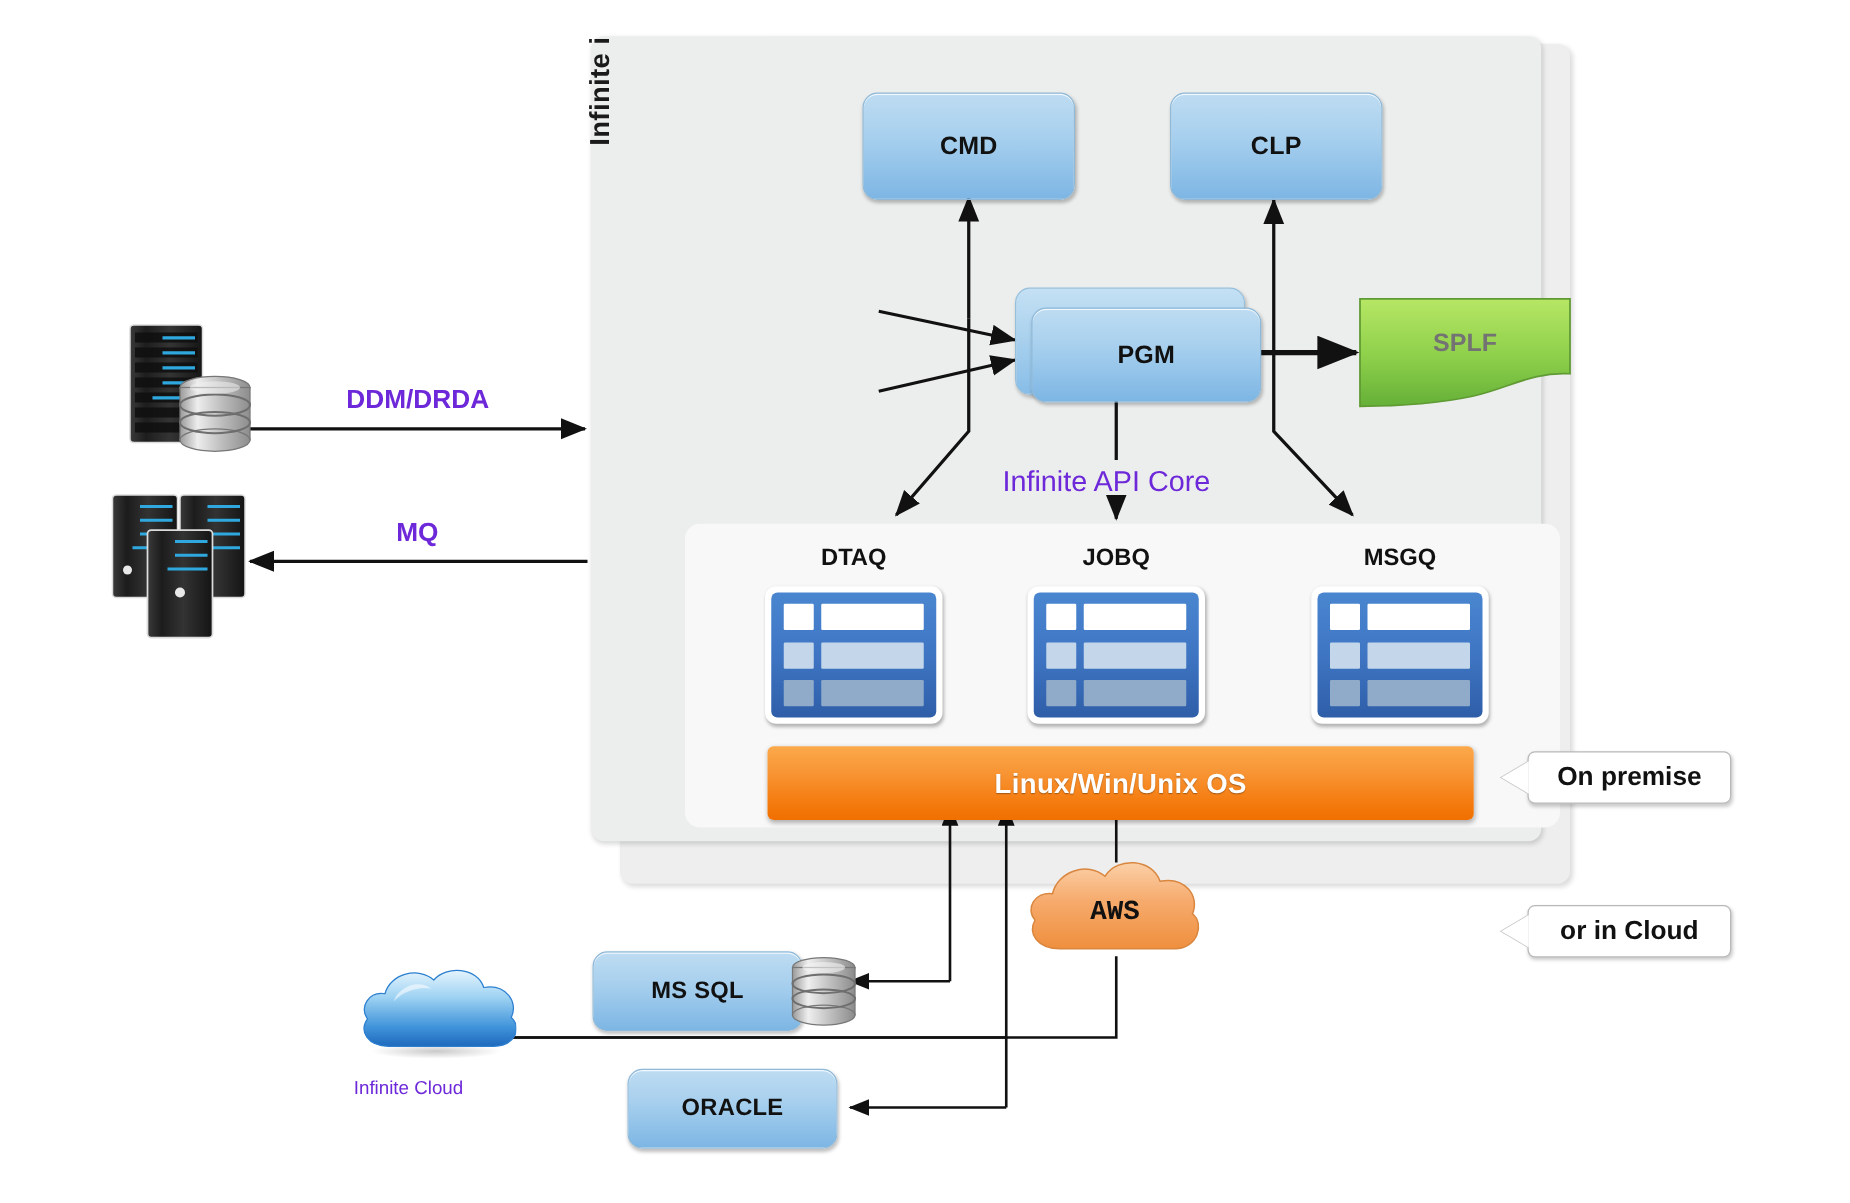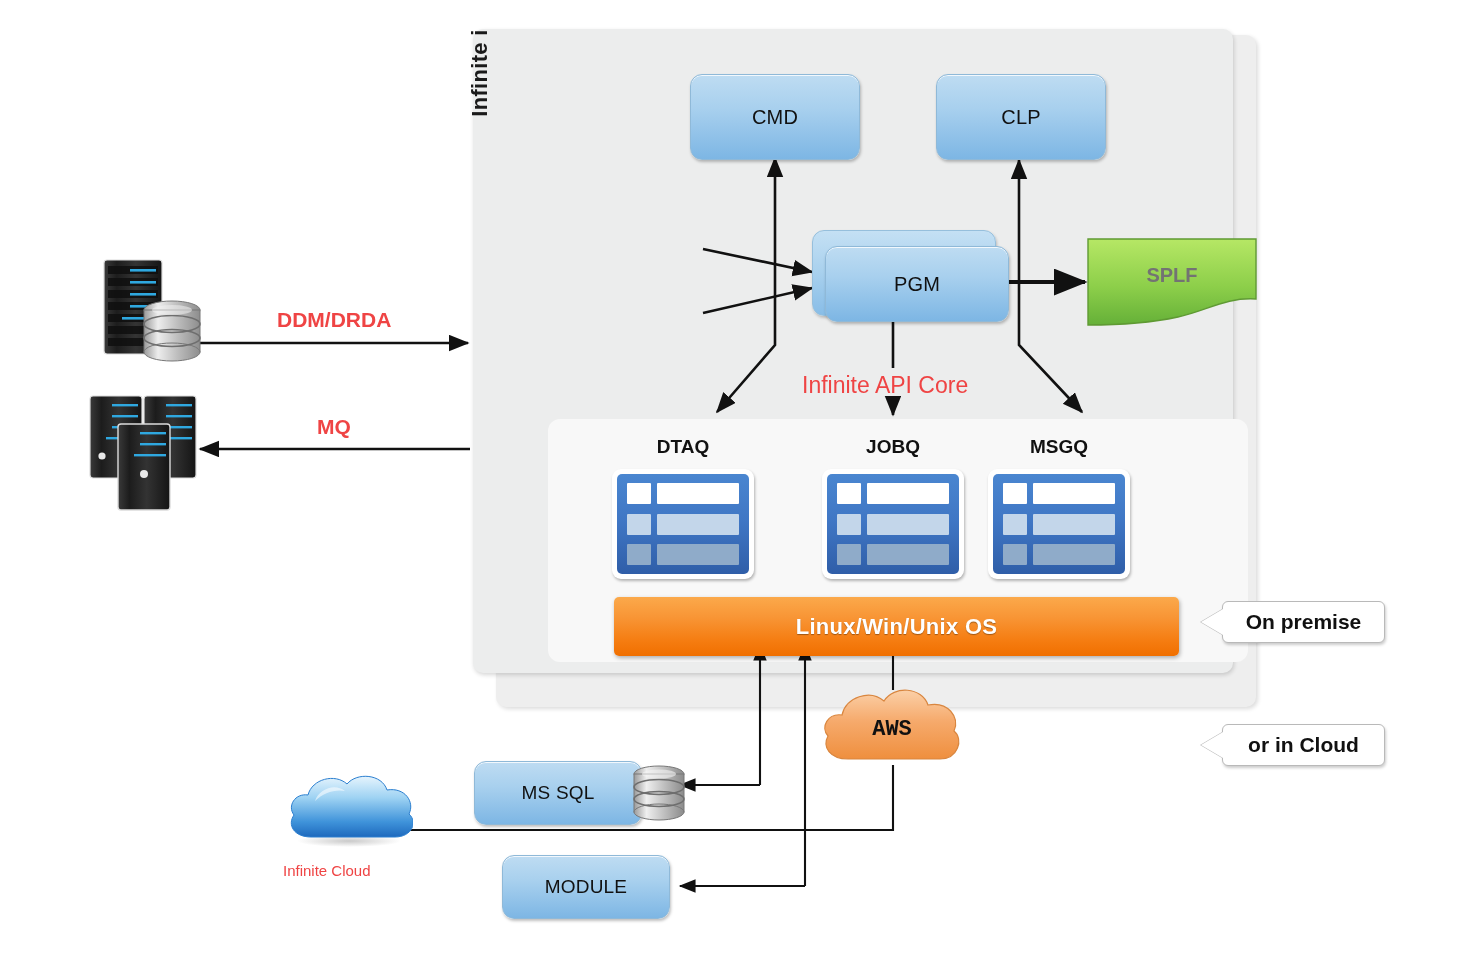--- a/index.html
+++ b/index.html
@@ -33,21 +33,21 @@
     white-space:nowrap;
   }
 
   
   .bbox{
     position:absolute;border-radius:12px;
     background:linear-gradient(to bottom,#bedcf2 0%,#a8d0ee 40%,#7db6e4 100%);
     border:1px solid #8fb9d8;
     box-shadow:1px 2px 3px rgba(0,0,0,.25), inset 0 1px 0 rgba(255,255,255,.8);
     display:flex;align-items:center;justify-content:center;
-    font-size:20px;font-weight:400;color:#111;letter-spacing:.2px;
+    font-size:20px;font-weight:700;color:#111;letter-spacing:.2px;
   }
   .bbox.small{font-size:19px;}
 
   
   .pgm-back{
     position:absolute;border-radius:12px;
     background:linear-gradient(to bottom,#c4e0f4 0%,#abd2ee 45%,#88bde7 100%);
     border:1px solid #96bfdc;
     box-shadow:1px 2px 3px rgba(0,0,0,.22);
   }
@@ -104,21 +104,21 @@
   .callout .tail{
     position:absolute;left:-22px;top:50%;transform:translateY(-50%);
     width:0;height:0;
     border-top:13px solid transparent;border-bottom:13px solid transparent;
     border-right:22px solid #ffffff;
     filter:drop-shadow(-1px 0 0 #b9b9b9);
   }
 
   
   .tlabel{
-    position:absolute;font-size:21px;font-weight:700;color:#ef4444;white-space:nowrap;
+    position:absolute;font-size:21px;font-weight:700;color:#6d28d9;white-space:nowrap;
   }
   .tlabel.core{font-size:23px;font-weight:400;}
   .tlabel.cloudcap{font-size:15px;font-weight:400;}
 
   svg.lines{position:absolute;left:0;top:0;width:1480px;height:962px;pointer-events:none;}
   .arrow-line{stroke:#111;stroke-width:2.6;fill:none;}
   .thick-line{stroke:#111;stroke-width:4.2;fill:none;}
   .thin-line{stroke:#111;stroke-width:2.1;fill:none;}
 
   .iconwrap{position:absolute;}
@@ -242,21 +242,21 @@
             <div class="qcell-l"></div>
           </div>
         <div class="qrow r3">
             <div class="qcell-s"></div>
             <div class="qcell-l"></div>
           </div>
       </div>
     </div>
   </div>
 
-  <div class="qgroup" style="left:988px;top:436px;width:142px;">
+  <div class="qgroup" style="left:1049px;top:436px;width:142px;">
     <div class="qlabel">MSGQ</div>
     <div class="qicon">
       <div class="qinner">
         <div class="qrow r1">
             <div class="qcell-s"></div>
             <div class="qcell-l"></div>
           </div>
         <div class="qrow r2">
             <div class="qcell-s"></div>
             <div class="qcell-l"></div>
@@ -427,16 +427,16 @@
       <ellipse cx="29" cy="10" rx="25" ry="8" fill="url(#gdb2)" stroke="#787878" stroke-width="1"></ellipse>
       <rect x="4" y="10" width="50" height="38" fill="url(#gdb2)" stroke="#787878" stroke-width="1"></rect>
       <ellipse cx="29" cy="48" rx="25" ry="8" fill="url(#gdb2)" stroke="#787878" stroke-width="1"></ellipse>
       <ellipse cx="29" cy="23" rx="25" ry="7.5" fill="none" stroke="#6e6e6e" stroke-width="1.6"></ellipse>
       <ellipse cx="29" cy="35" rx="25" ry="7.5" fill="none" stroke="#6e6e6e" stroke-width="1.6"></ellipse>
       <ellipse cx="29" cy="10" rx="17" ry="4.5" fill="#f4f4f4" opacity=".6"></ellipse>
     </svg>
   </div>
 
   <div class="bbox small" style="left:502px;top:855px;width:166px;height:62px;">
-    <span>MODULE</span>
+    <span>ORACLE</span>
   </div>
 
 </div>
 
 </body></html>

